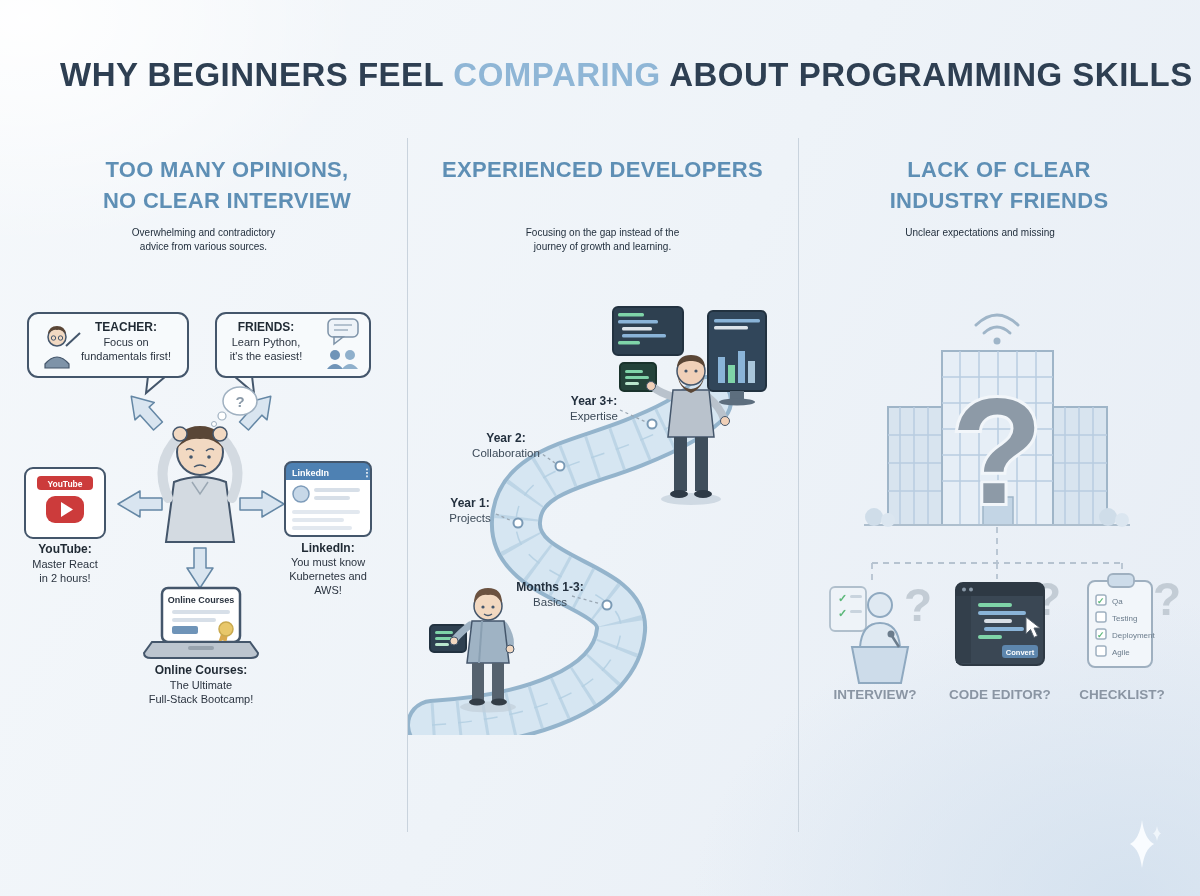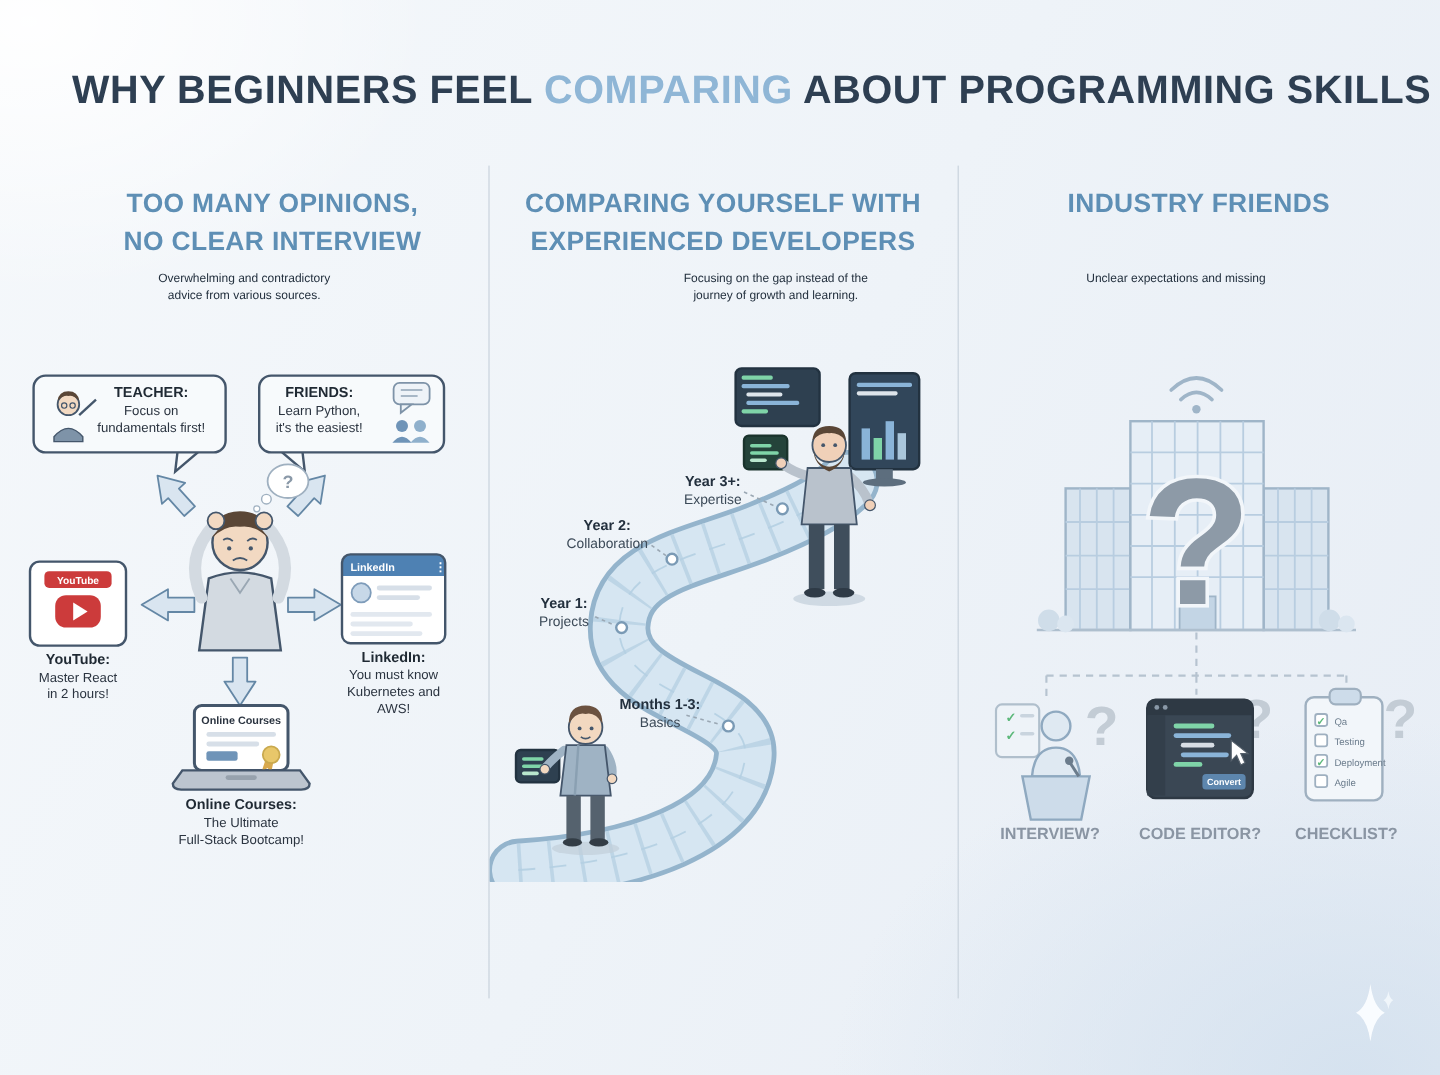--- a/index.html
+++ b/index.html
@@ -18,21 +18,21 @@
   .divider{ position:absolute; top:138px; height:694px; width:1px; background:#c9d3dd; }
   .d1{ left:407px; } .d2{ left:798px; }
   .col-heading{ position:absolute; font-size:22px; font-weight:bold; color:#5e8fb5;
                 text-align:center; line-height:1.4; letter-spacing:.3px; }
   .col-heading span{ display:block; }
   .col-sub{ position:absolute; font-size:10px; color:#23303e; text-align:center; line-height:1.4; }
   .col-sub span{ display:block; }
   #c1-heading{ left:0; width:407px; top:155px;padding-left:47px; }
   #c1-sub{ left:0; width:407px; top:226px; }
   #c2-heading{ left:407px; width:391px; top:155px; }
-  #c2-sub{ left:407px; width:391px; top:226px;margin-left:44px; }
+  #c2-sub{ left:407px; width:391px; top:226px; }
   #c3-heading{ left:798px; width:402px; top:155px; }
   #c3-sub{ left:798px; width:364px; top:226px; }
   .illus{ position:absolute; }
   #c1-illus{ left:0; top:300px; }
   #c2-illus{ left:408px; top:295px; }
   #c3-illus{ left:800px; top:295px; }
   .sparkle{ position:absolute; left:1116px; top:818px; }
   svg text{ font-family:"Liberation Sans", sans-serif; }
 </style>
 </head>
@@ -48,29 +48,29 @@
   <h2 class="col-heading" id="c1-heading">
     <span>TOO MANY OPINIONS,</span>
     <span>NO CLEAR INTERVIEW</span>
   </h2>
   <p class="col-sub" id="c1-sub">
     <span>Overwhelming and contradictory</span>
     <span>advice from various sources.</span>
   </p>
 
   <h2 class="col-heading" id="c2-heading">
-    <span>COMPARING YOURSELF WITH</span>
     <span>EXPERIENCED DEVELOPERS</span>
   </h2>
   <p class="col-sub" id="c2-sub">
     <span>Focusing on the gap instead of the</span>
     <span>journey of growth and learning.</span>
   </p>
 
   <h2 class="col-heading" id="c3-heading">
+    <span>LACK OF CLEAR</span>
     <span>INDUSTRY FRIENDS</span>
   </h2>
   <p class="col-sub" id="c3-sub">
     <span>Unclear expectations and missing</span>
   </p>
 
   <svg id="c1-illus" class="illus" width="400" height="430" viewBox="0 0 400 430">
 
     <g fill="#d9e5f0" stroke="#6487a5" stroke-width="1.5" stroke-linejoin="round">
       <path transform="translate(158,126) rotate(-132)" d="M0,-6 L20,-6 L20,-13 L40,0 L20,13 L20,6 L0,6 Z"></path>

